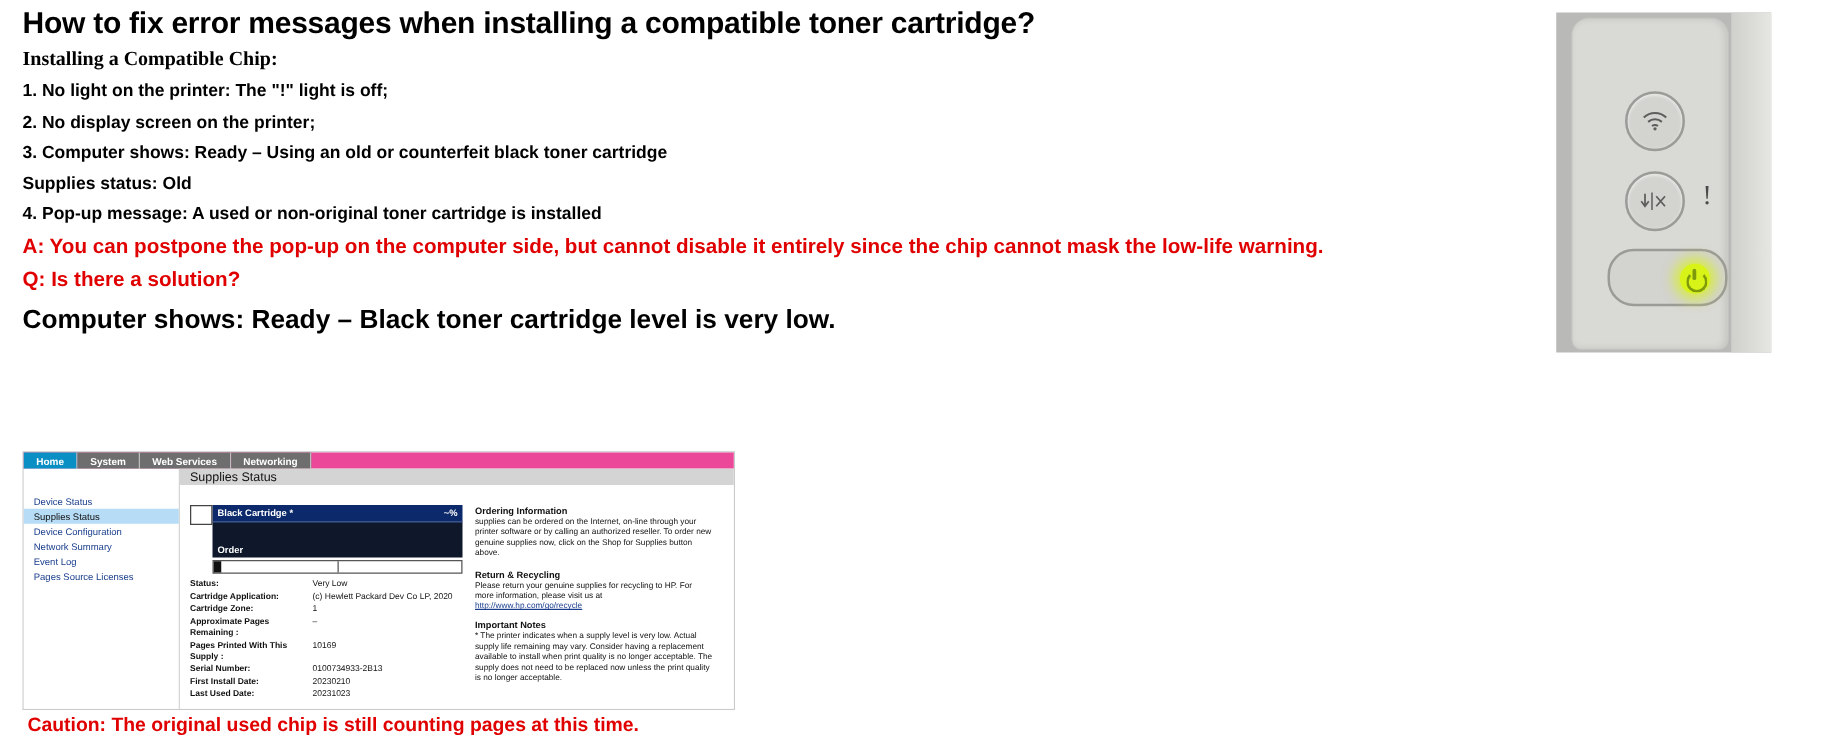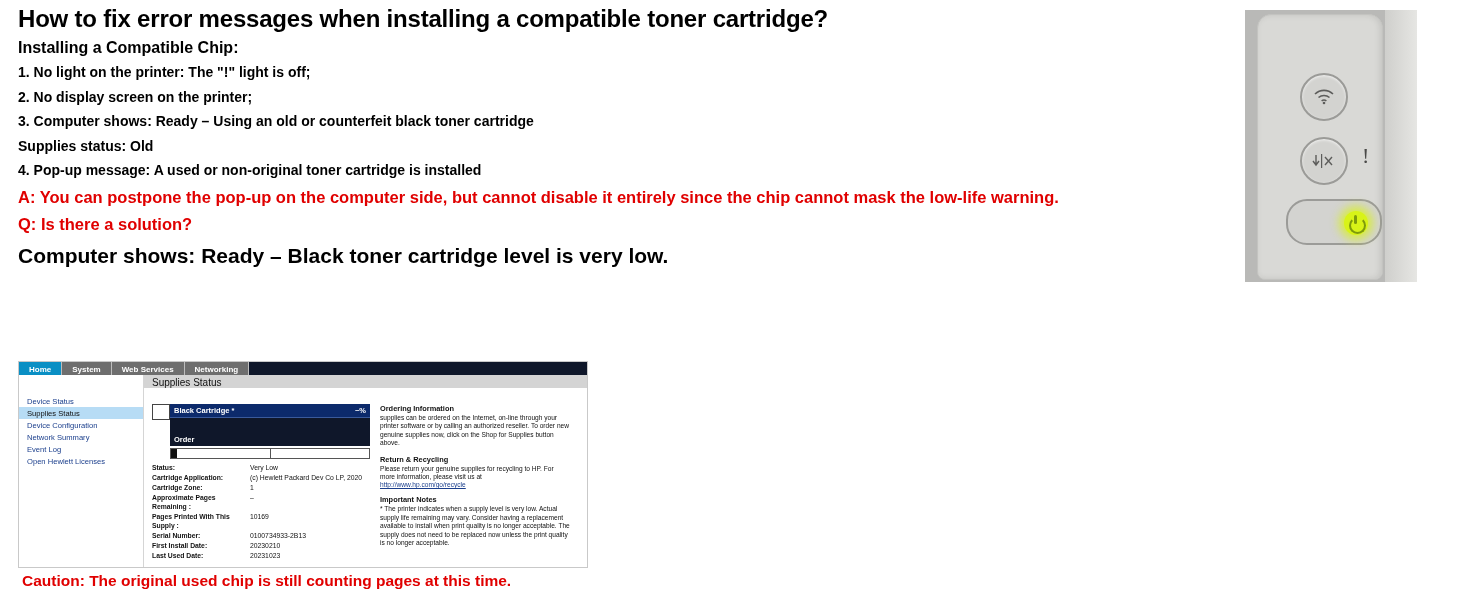--- a/index.html
+++ b/index.html
@@ -30,20 +30,21 @@
     font-size: 24px;
     font-weight: bold;
     line-height: 1.22;
     margin: 0 0 6px 0;
     letter-spacing: -0.2px;
   }
   .subhead {
     font-size: 16px;
     font-weight: bold;
     margin: 0 0 7px 0;
+    font-family: Liberation Serif, serif;
   }
   .line {
     font-size: 14px;
     font-weight: bold;
     margin: 0 0 7px 0;
     line-height: 1.25;
   }
   .red-bold {
     color: #e00000;
     font-weight: bold;
@@ -177,21 +178,21 @@
     width: 568px;
     height: 205px;
     background: #ffffff;
     border: 1px solid #c9c9c9;
     font-size: 7px;
     color: #111;
   }
   .ews-tabs {
     display: flex;
     height: 13px;
-    background: #0f172a;
+    background: #ec4899;
     align-items: flex-end;
   }
   .ews-tab {
     font-size: 8px;
     font-weight: bold;
     color: #ffffff;
     background: #6e6e6e;
     padding: 2px 10px 0 10px;
     border-right: 1px solid #bdbdbd;
     line-height: 11px;
@@ -366,21 +367,21 @@
       <div class="ews-tab">Web Services</div>
       <div class="ews-tab">Networking</div>
     </div>
     <div class="ews-body">
       <div class="ews-side">
         <div class="ews-side-item">Device Status</div>
         <div class="ews-side-item sel">Supplies Status</div>
         <div class="ews-side-item">Device Configuration</div>
         <div class="ews-side-item">Network Summary</div>
         <div class="ews-side-item">Event Log</div>
-        <div class="ews-side-item">Open Hewlett Licenses</div>
+        <div class="ews-side-item">Pages Source Licenses</div>
       </div>
       <div class="ews-main">
         <div class="ews-mainhead">Supplies Status</div>
         <div class="ews-cols">
           <div class="ews-left">
             <div class="cart-wrap">
               <span class="cart-icon"></span>
               <div class="cart-bar-head">
                 <span>Black Cartridge *</span>
                 <span>~%</span>

